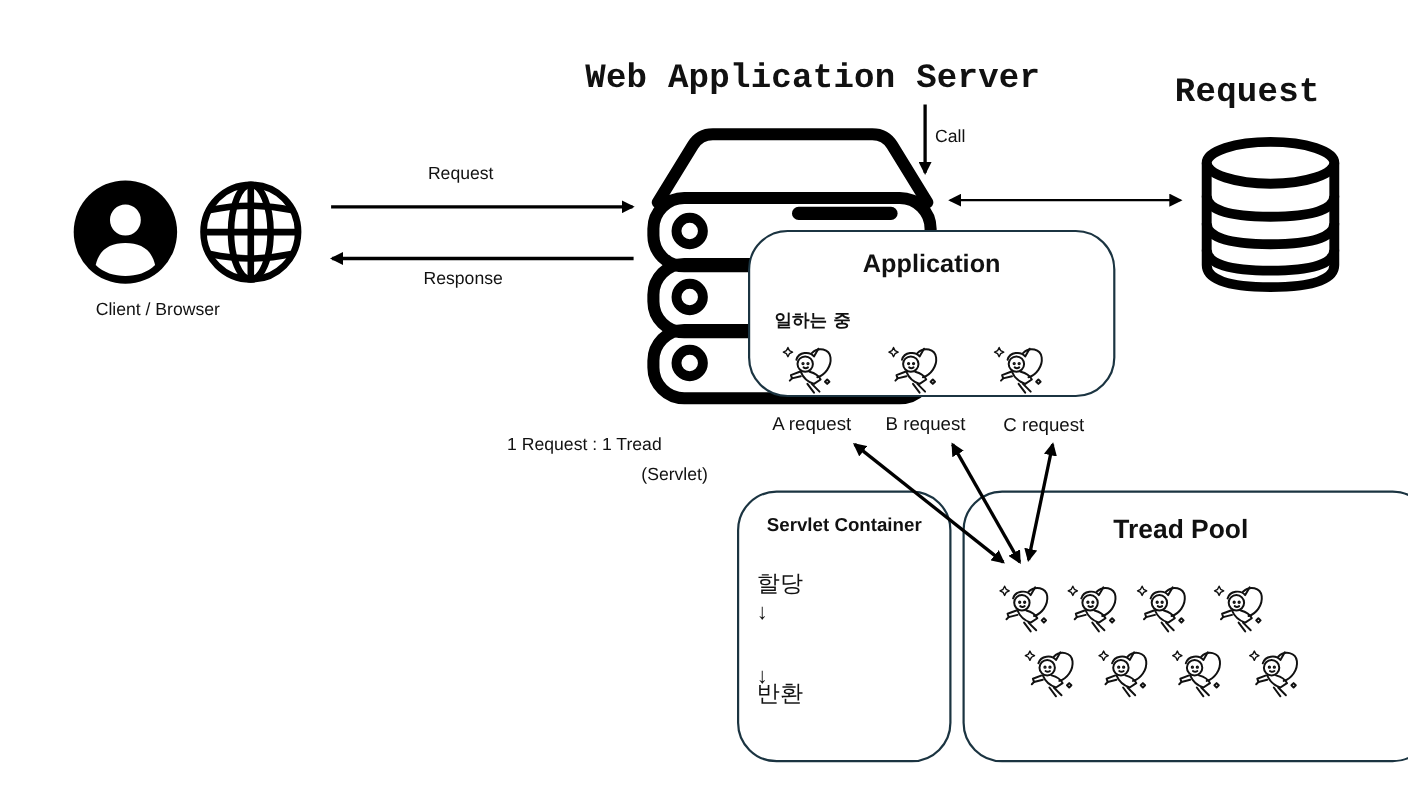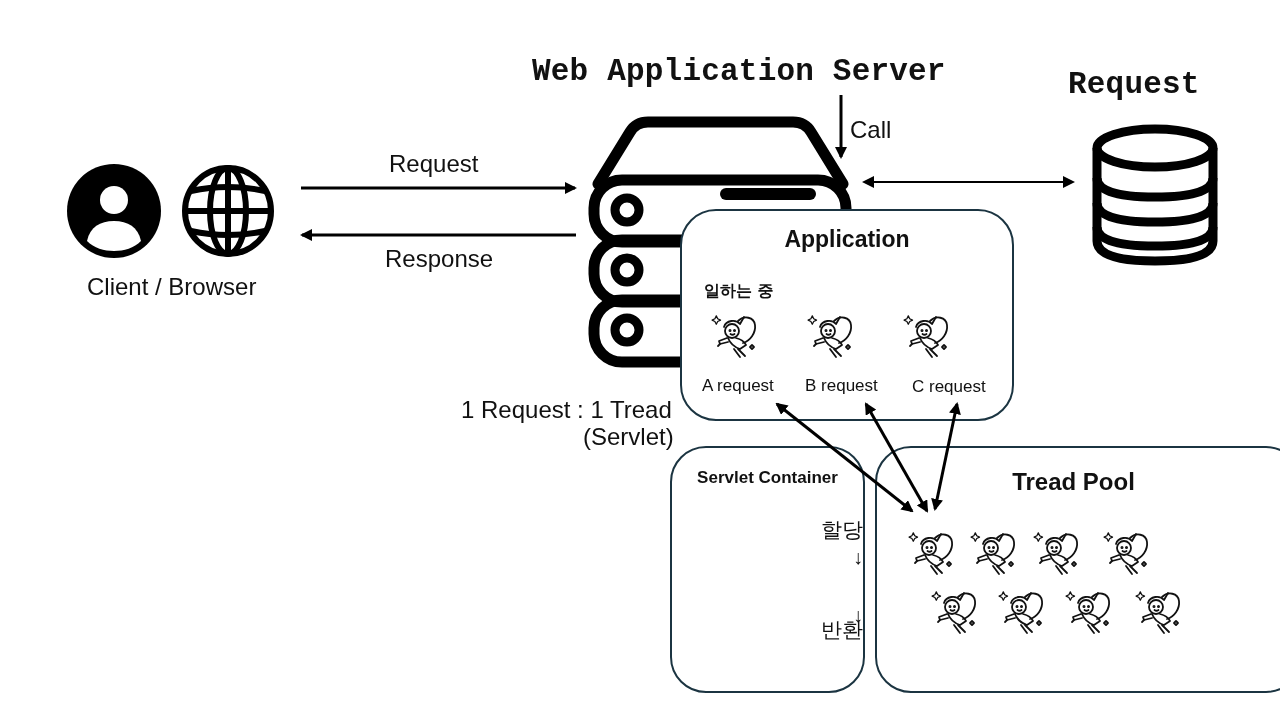--- a/index.html
+++ b/index.html
@@ -1,26 +1,26 @@
 <!DOCTYPE html>
 <html><head>
   <meta charset="utf-8">
   <style>
     html, body { margin: 0; padding: 0; background: #ffffff; }
     body { width: 1280px; height: 720px; position: relative; overflow: hidden;
            font-family: "Liberation Sans", "DejaVu Sans", sans-serif; color: #111; }
     .abs { position: absolute; }
     .title-big { font-weight: 700; font-size: 31px; letter-spacing: 0.2px; white-space: nowrap; font-family: Liberation Mono, monospace; }
-    .lbl { font-size: 24px; white-space: nowrap; }
+    .lbl { font-size: 16px; white-space: nowrap; }
     .box { position: absolute; border: 2px solid #1b3441; border-radius: 36px; background: #fff; box-sizing: border-box; }
     .box-title { position: absolute; left: 0; right: 0; text-align: center; font-weight: 700; white-space: nowrap; }
     svg.overlay { position: absolute; left: 0; top: 0; }
     .fairy { position: absolute; width: 52px; height: 52px; }
     .req { position: absolute; font-size: 17px; white-space: nowrap; }
-    .step { position: absolute; left: 0; right: 0; text-align: right; font-size: 21px; font-family: Liberation Sans, sans-serif; padding-left: 16px; }
+    .step { position: absolute; left: 0; right: 0; text-align: left; font-size: 21px; font-family: Liberation Sans, sans-serif; padding-left: 16px; }
   </style>
 </head>
 <body>
 
 <svg width="0" height="0" style="position:absolute">
   <defs>
     <symbol id="fairy" viewBox="0 0 52 52">
       <g fill="none" stroke="#111" stroke-width="1.8" stroke-linecap="round" stroke-linejoin="round">
 
         <path d="M7 5 L9 9 L13 11 L9 13 L7 17 L5 13 L1 11 L5 9 Z" transform="scale(0.7) translate(2,2)"></path>
@@ -90,21 +90,21 @@
   </g>
 </svg>
 
 <div class="abs lbl" style="left:389px; top:150px;">Request</div>
 <div class="abs lbl" style="left:385px; top:245px;">Response</div>
 <div class="abs lbl" style="left:850px; top:116px;">Call</div>
 
 <div class="abs lbl" style="left:461px; top:396px;">1 Request : 1 Tread</div>
 <div class="abs lbl" style="left:583px; top:423px;">(Servlet)</div>
 
-<div class="box" style="left:680px; top:209px; width:334px; height:212px;">
+<div class="box" style="left:680px; top:209px; width:334px; height:152px;">
   <div class="box-title" style="top:15px; font-size:23px;">Application</div>
   <div class="abs" style="left:22px; top:70px; font-size:16px; font-weight:700; font-family:'DejaVu Sans',sans-serif;">일하는 중</div>
   <svg class="fairy" style="left:28px; top:100px;">
       <use href="#fairy"></use>
     </svg>
   <svg class="fairy" style="left:124px; top:100px;">
       <use href="#fairy"></use>
     </svg>
   <svg class="fairy" style="left:220px; top:100px;">
       <use href="#fairy"></use>

